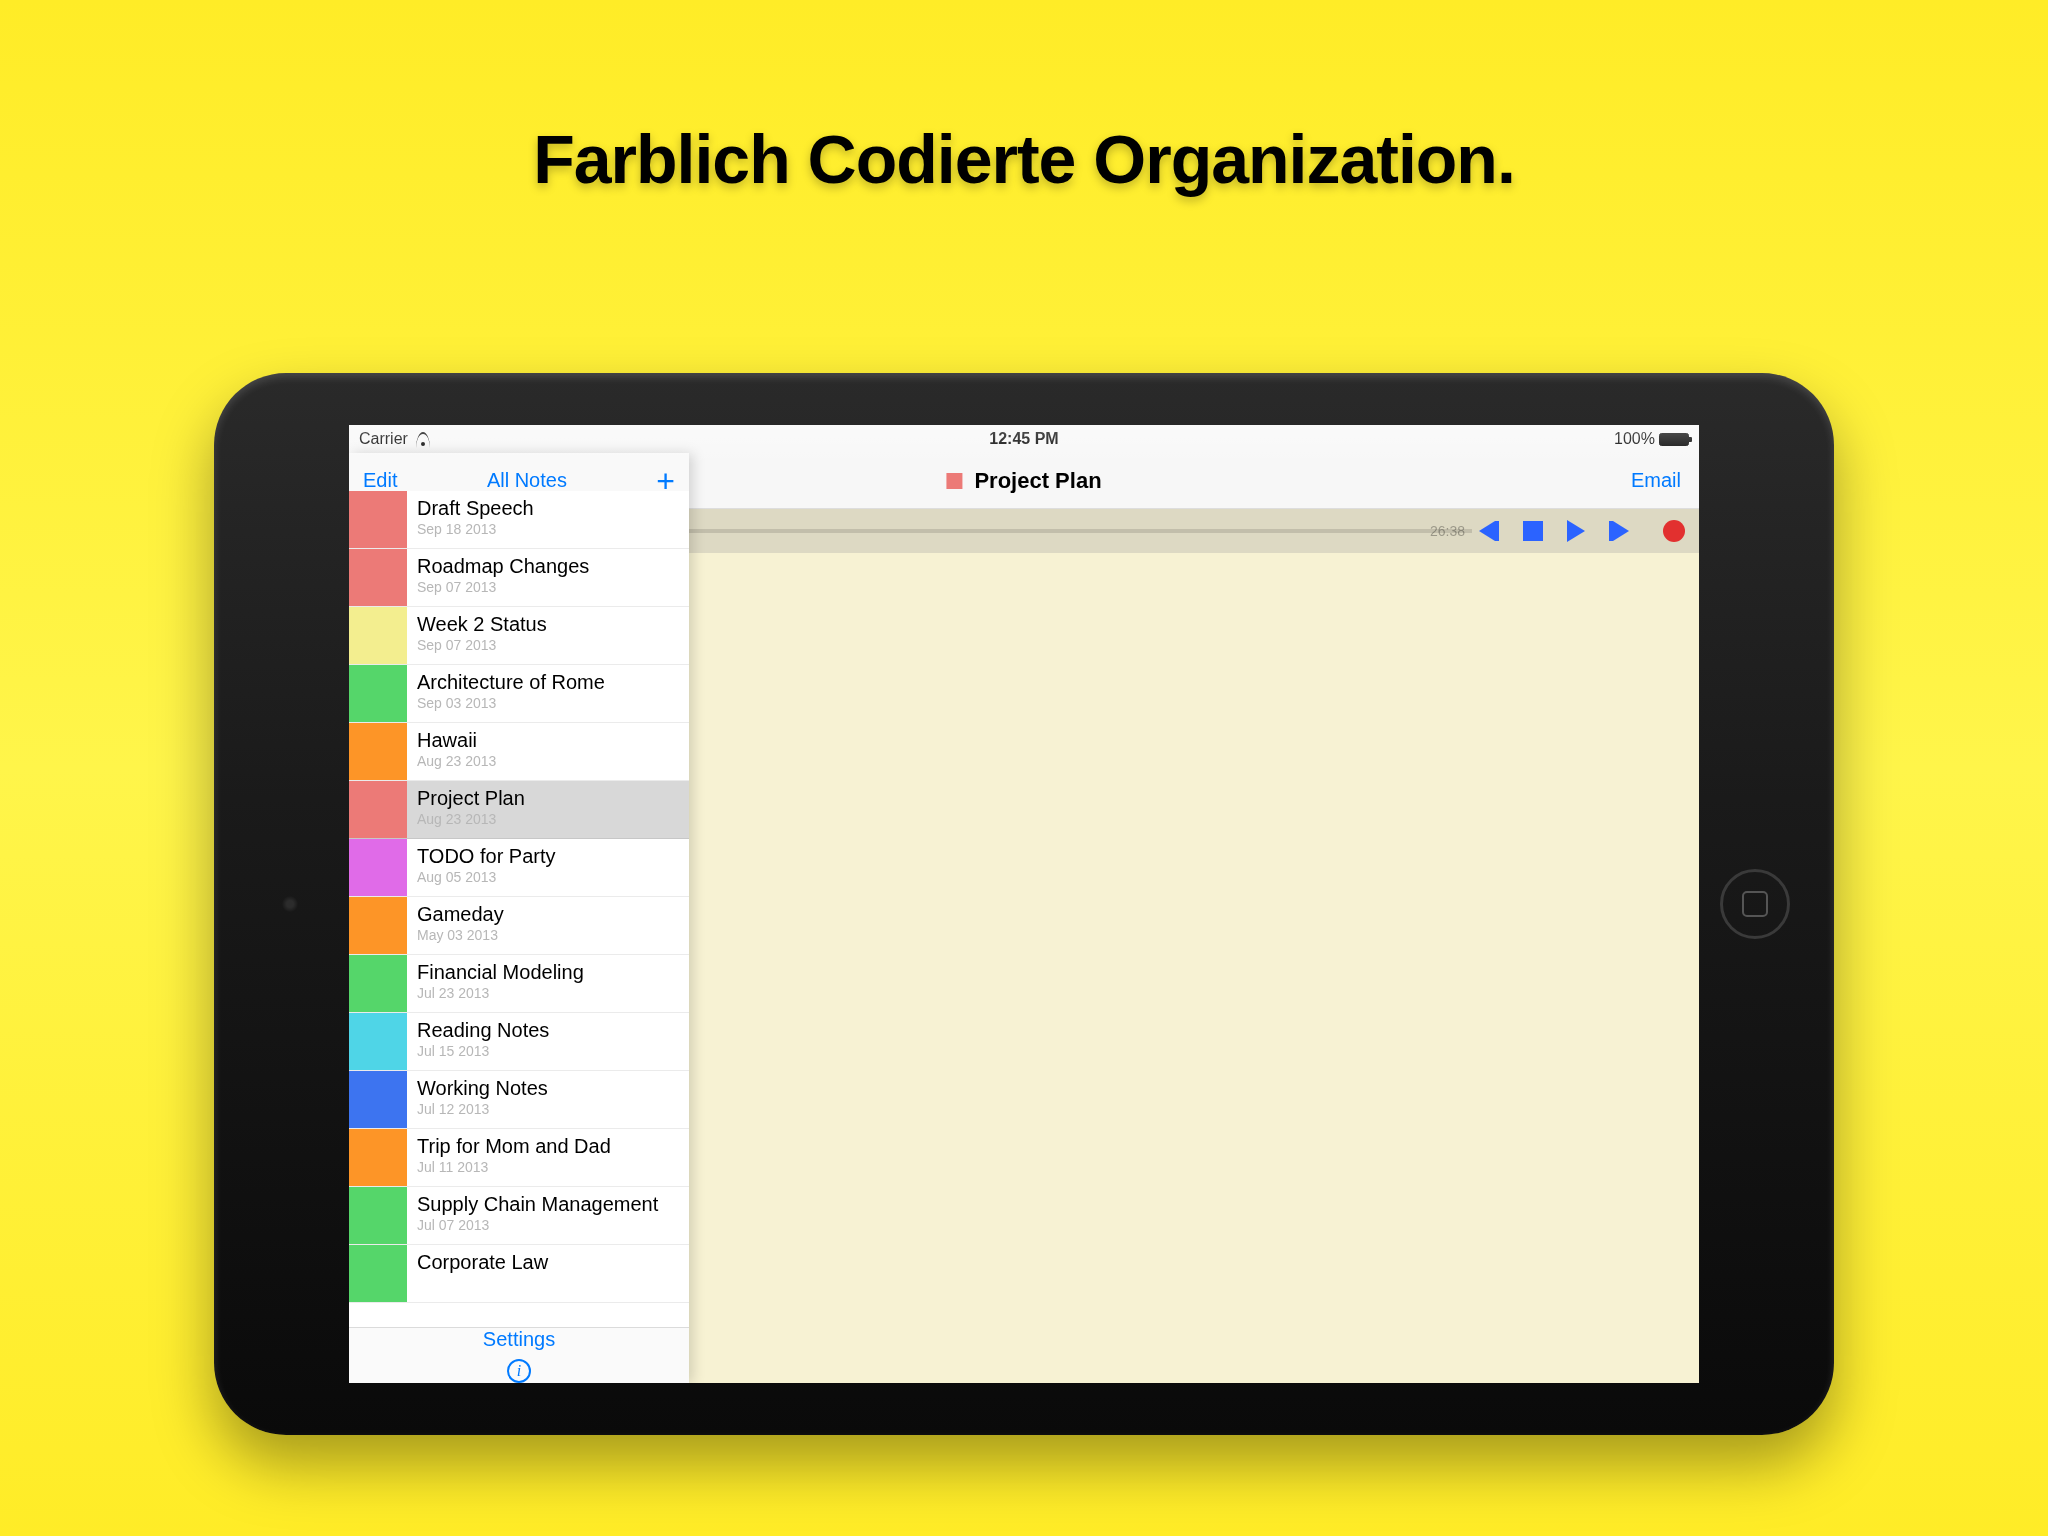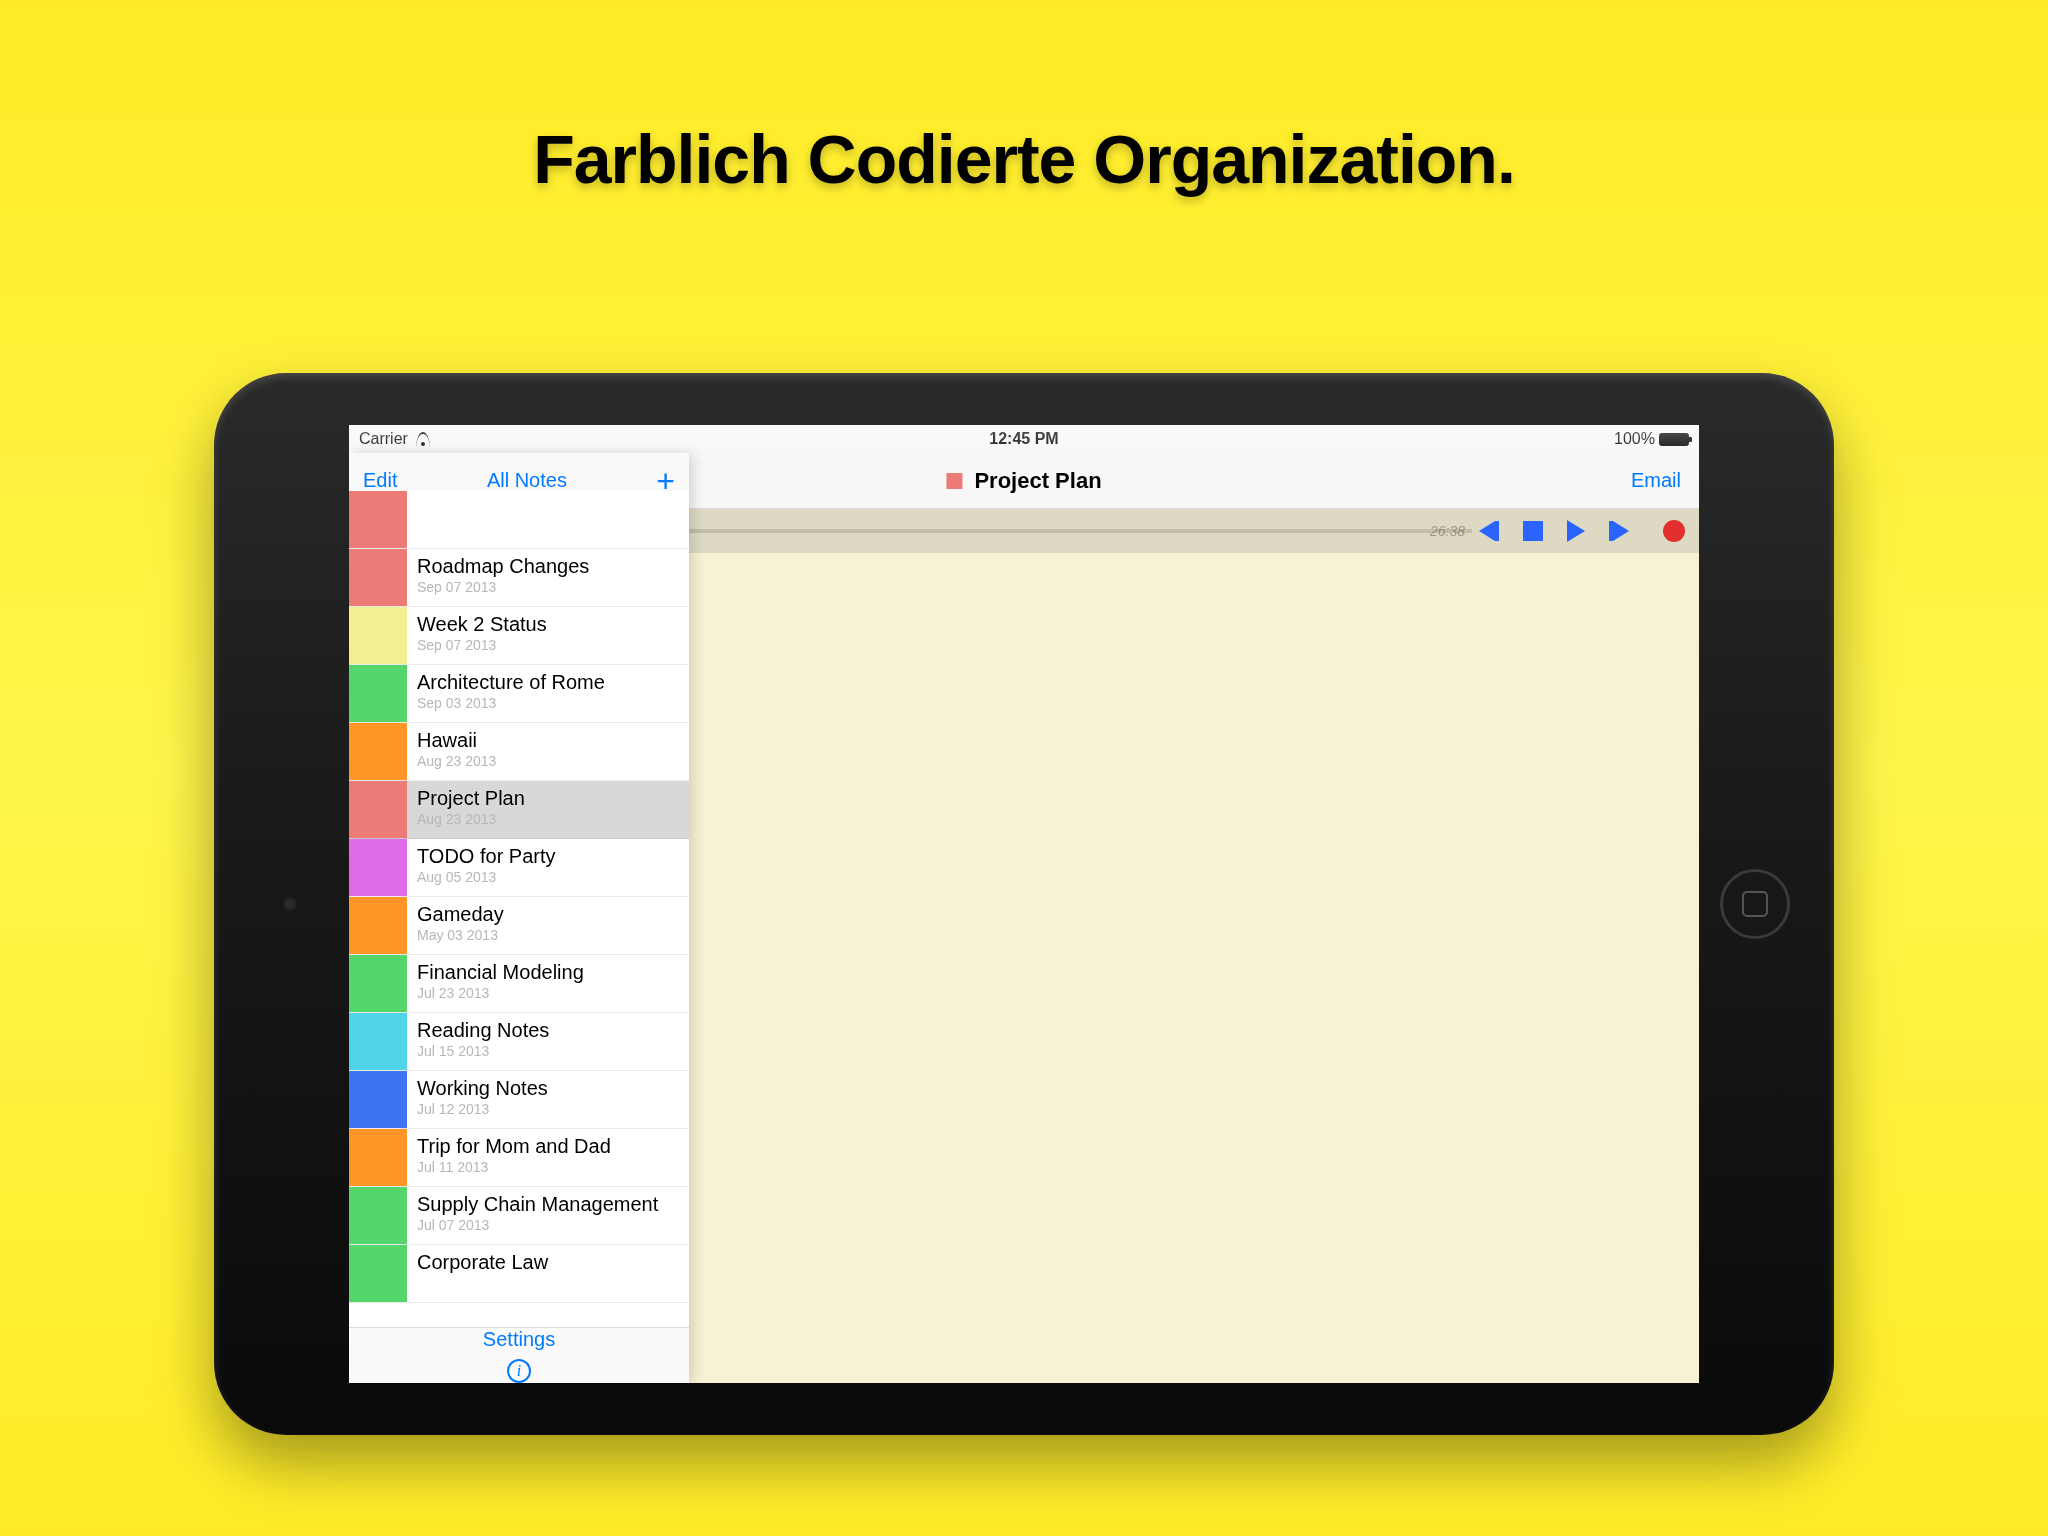--- a/index.html
+++ b/index.html
@@ -124,21 +124,20 @@
   .note-color-chip { width: 16px; height: 16px; background: #ec7a77; }
   .note-title { font-size: 22px; font-weight: 700; color: #000; }
   .email-btn { color: #007aff; font-size: 20px; }
   .playback {
     height: 44px;
     background: rgba(142,142,147,0.25);
     display: flex;
     align-items: center;
     padding: 0 14px;
     gap: 14px;
-    font-style: italic;
   }
   .playback .track {
     flex: 1; height: 4px; background: rgba(0,0,0,0.12); position: relative;
   }
   .playback .timecode { color: rgba(0,0,0,0.3); font-size: 14px; margin-left: -56px; }
   .pb-btns { display: flex; gap: 24px; align-items: center; }
   .rec-btn { width: 22px; height: 22px; background: #e2302f; border-radius: 50%; margin-left: 20px; }
   .note-body {
     padding: 30px 30px 30px 40px;
     font-family: Menlo, Monaco, "Courier New", monospace;
@@ -282,20 +281,24 @@
 
       <div class="sidebar">
         <div class="side-header">
           <span class="edit">Edit</span>
           <span class="title">All Notes</span>
           <span class="add">+</span>
         </div>
         <div class="note-list" id="note-list">
             <div class="note-row">
               <div class="swatch" style="background: rgb(236, 122, 119);"></div>
+              <div class="meta">
+                <div class="name">Draft Speech</div>
+                <div class="date">Sep 18 2013</div>
+              </div>
             </div>
             <div class="note-row">
               <div class="swatch" style="background: rgb(236, 122, 119);"></div>
               <div class="meta">
                 <div class="name">Roadmap Changes</div>
                 <div class="date">Sep 07 2013</div>
               </div>
             </div>
             <div class="note-row">
               <div class="swatch" style="background: rgb(243, 238, 143);"></div>

